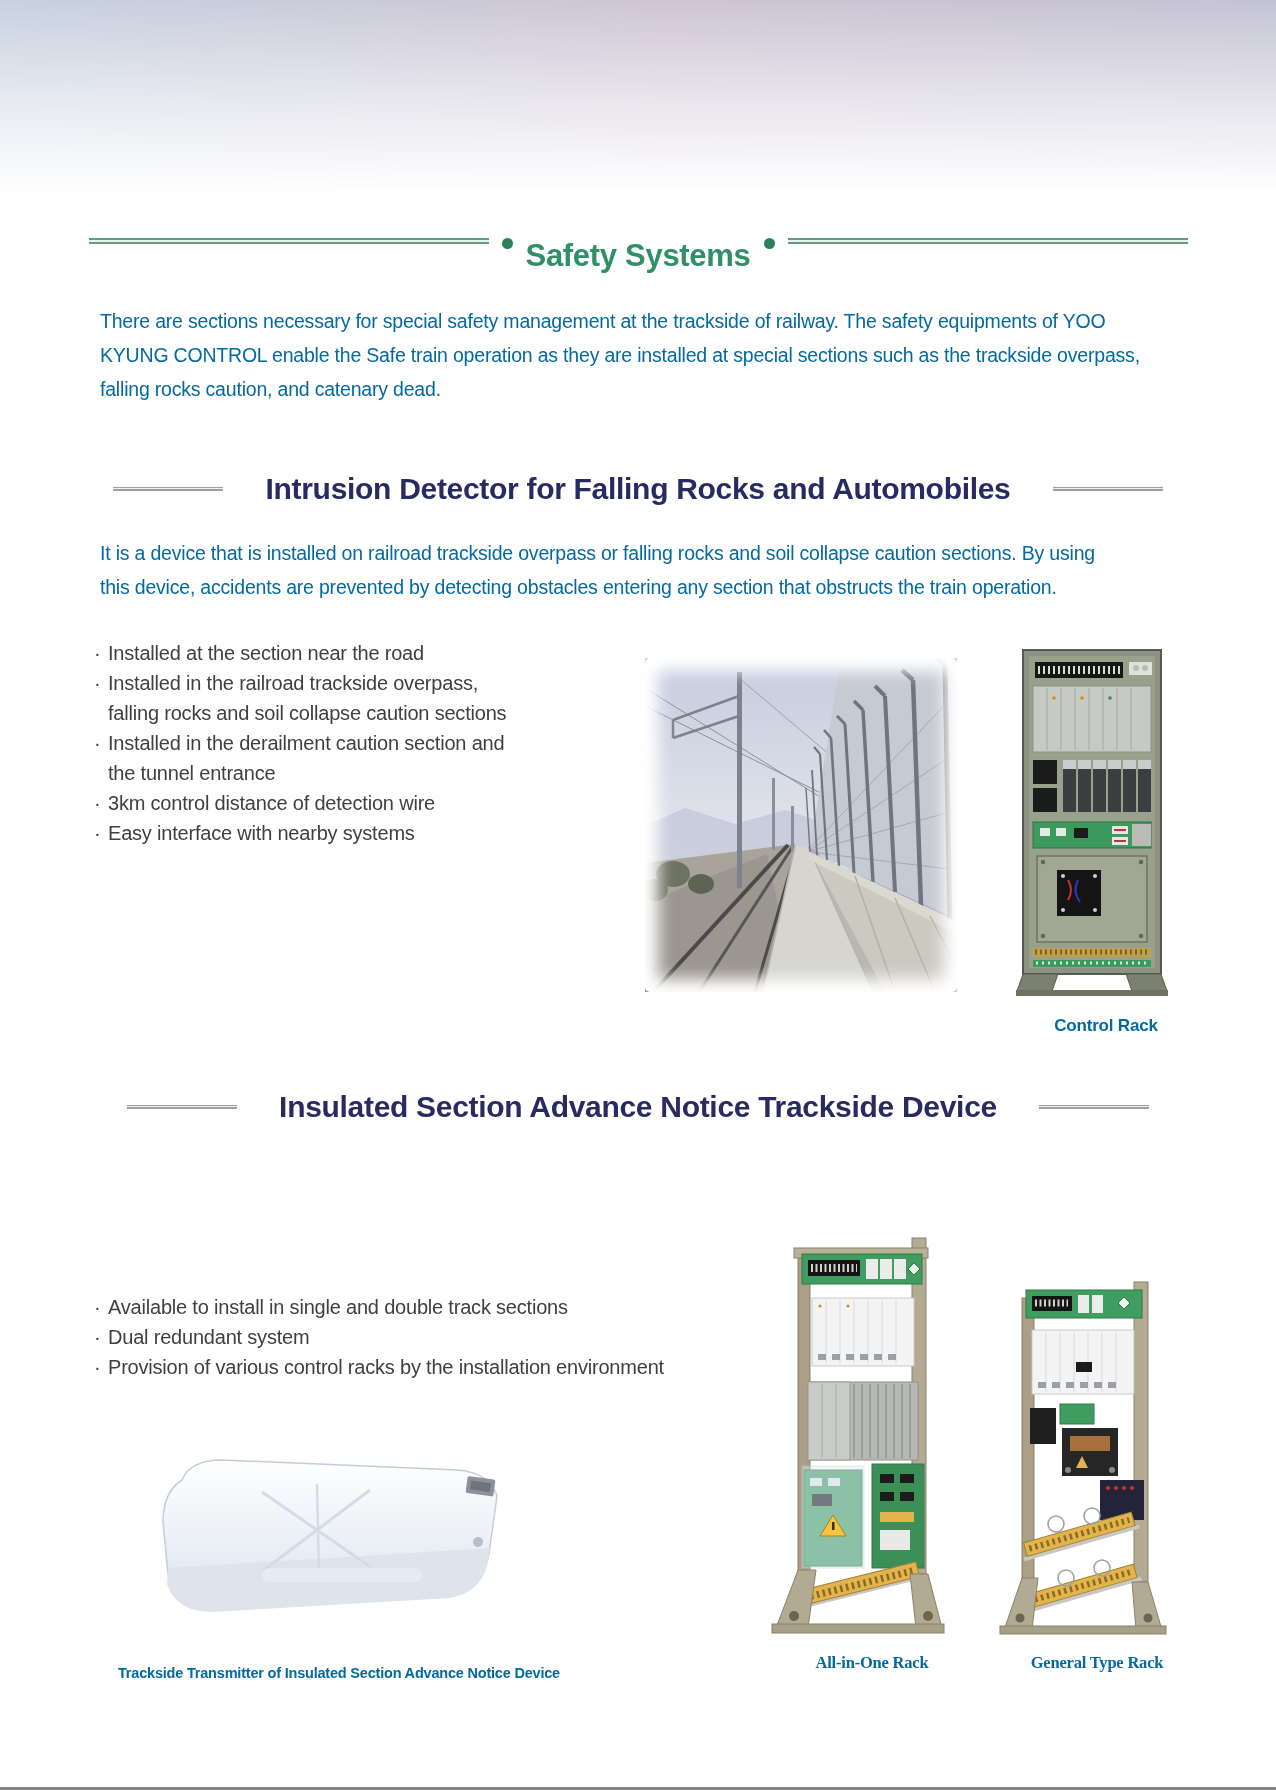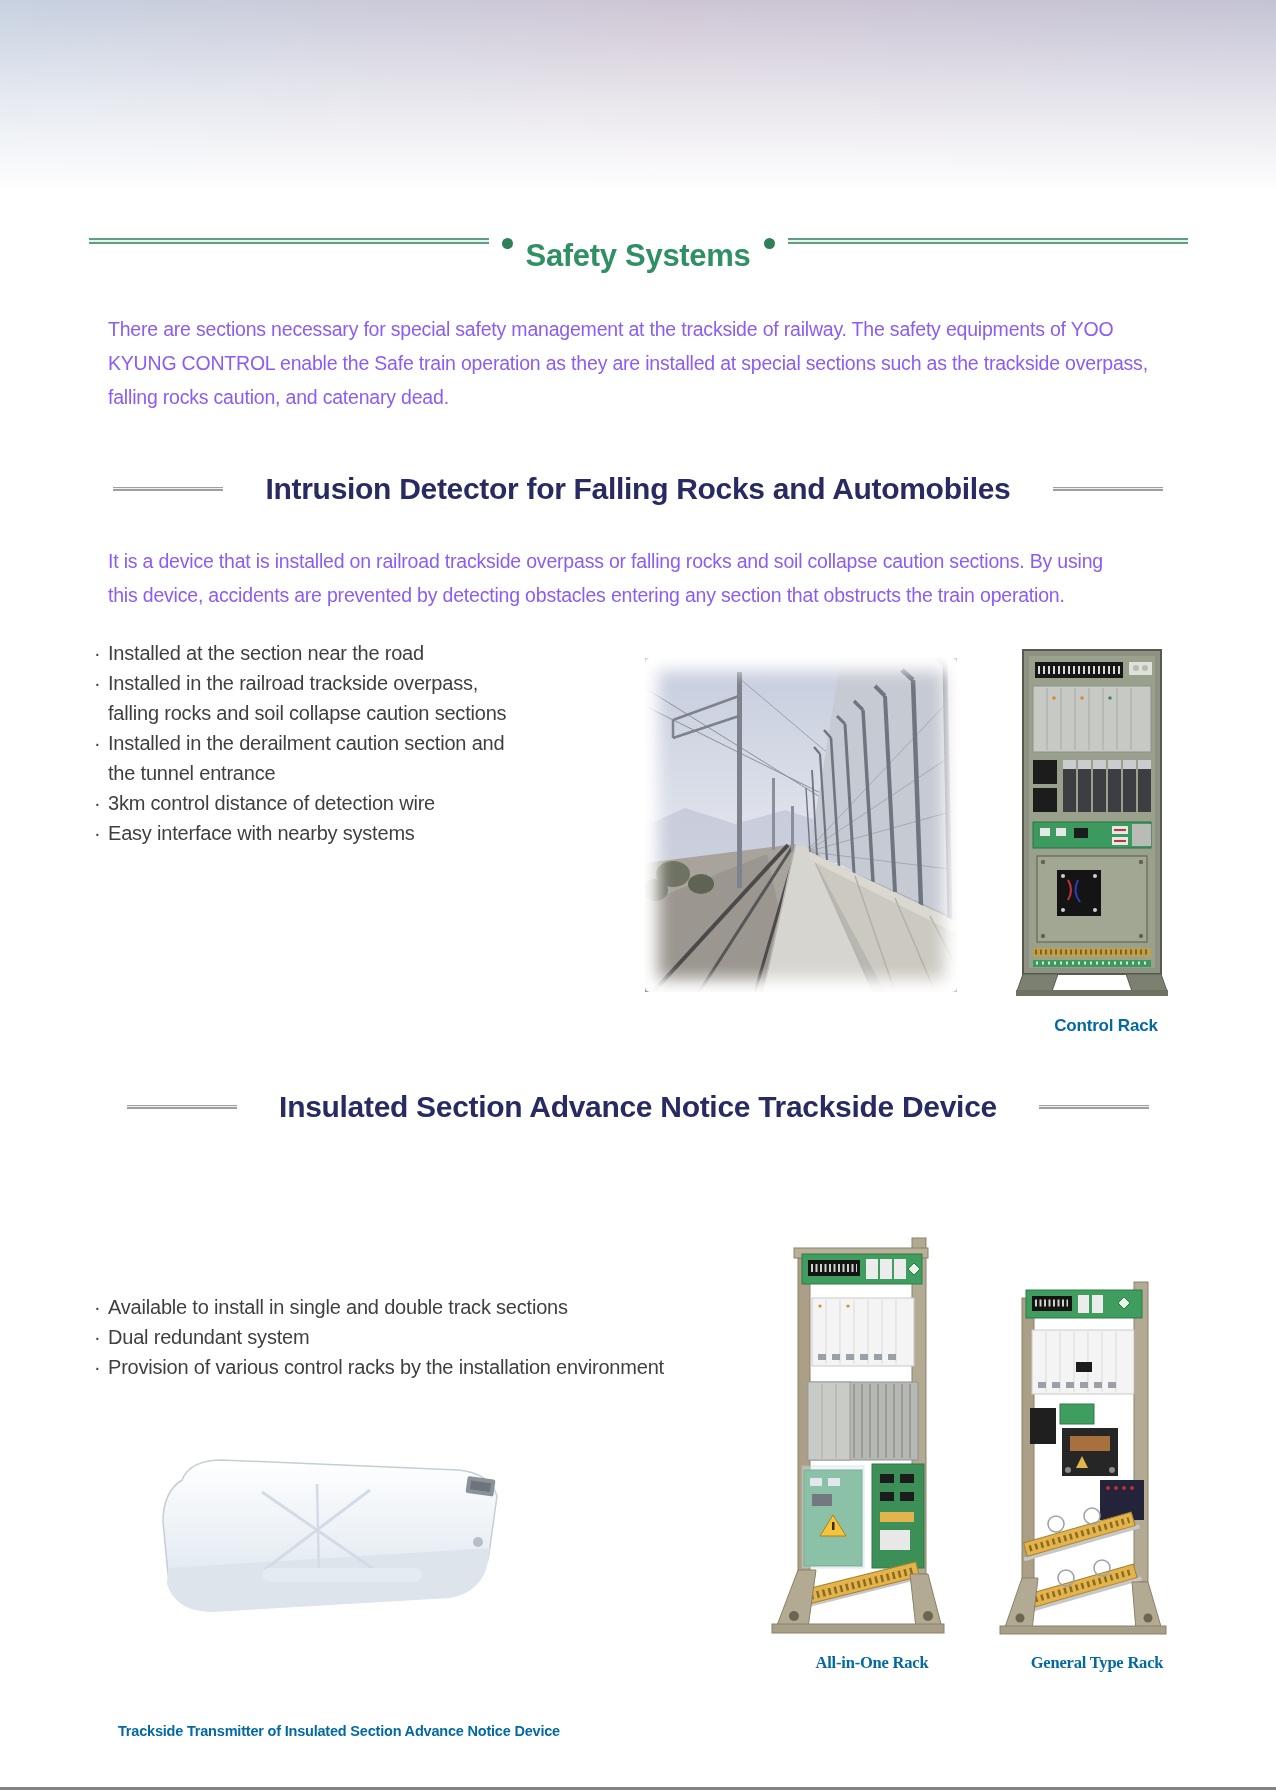--- a/index.html
+++ b/index.html
@@ -11,22 +11,22 @@
   .header-grad::after{content:"";position:absolute;inset:0;
     background:linear-gradient(180deg,rgba(255,255,255,0) 0%,rgba(255,255,255,.55) 48%,#ffffff 94%);}
   
   .title-row{position:absolute;top:238px;left:0;width:100%;height:40px;
     display:flex;align-items:flex-start;justify-content:center;column-gap:13px;}
   .rule{height:6px;width:400px;
     background:linear-gradient(180deg,#5d9f7e 0 2px,#e9f2ec 2px 4px,#5d9f7e 4px 6px);}
   .dot{width:11px;height:11px;border-radius:50%;background:#2f8058;}
   .page-title{margin:0;font-size:31px;font-weight:bold;color:#2f9065;letter-spacing:-0.3px;}
   
-  .body{position:absolute;margin:16px;font-size:19.5px;line-height:34px;letter-spacing:-0.2px;
-    color:#8b5cf6;white-space:pre-line;}
+  .body{position:absolute;margin:8px;font-size:19.5px;line-height:34px;letter-spacing:-0.2px;
+    color:#0369a1;white-space:pre-line;}
   
   .sec-head{position:absolute;left:0;width:100%;display:flex;align-items:center;
     justify-content:center;column-gap:26px;}
   .sec-head h2{margin:16px;font-size:30px;font-weight:bold;color:#272b62;letter-spacing:-0.3px;}
   .dash{height:4px;width:110px;
     background:linear-gradient(180deg,#9e9e9e 0 1.5px,#f0f0f0 1.5px 2.5px,#9e9e9e 2.5px 4px);}
   
   .bullets{position:absolute;list-style:none;margin:0;padding:0;font-size:20px;
     line-height:30px;letter-spacing:-0.2px;color:#3f3f3f;}
   .bullets li{display:flex;align-items:flex-start;}
@@ -415,17 +415,17 @@
       <circle cx="106" cy="290" r="8" fill="none" stroke="#9aa0a6" stroke-width="1.5"></circle>
 
       <path d="M26,300 L42,300 36,352 8,352 Z" fill="#b3aa93" stroke="#8a8169"></path>
       <circle cx="24" cy="340" r="4.5" fill="#6d654f"></circle>
       <path d="M136,304 L152,304 166,352 140,352 Z" fill="#b3aa93" stroke="#8a8169"></path>
       <circle cx="152" cy="340" r="4.5" fill="#6d654f"></circle>
       <rect x="4" y="348" width="166" height="8" fill="#a89f88" stroke="#8a8169"></rect>
     </svg>
   </figure>
 
-  <p class="caption cap-sm" style="left:86px;top:1709px;width:478px;">Trackside Transmitter of Insulated Section Advance Notice Device</p>
+  <p class="caption cap-sm" style="left:86px;top:1651px;width:478px;">Trackside Transmitter of Insulated Section Advance Notice Device</p>
   <p class="caption cap-md" style="left:768px;top:1639px;width:180px;">All-in-One Rack</p>
   <p class="caption cap-md" style="left:990px;top:1639px;width:186px;">General Type Rack</p>
 
 </div>
 
 </body></html>

